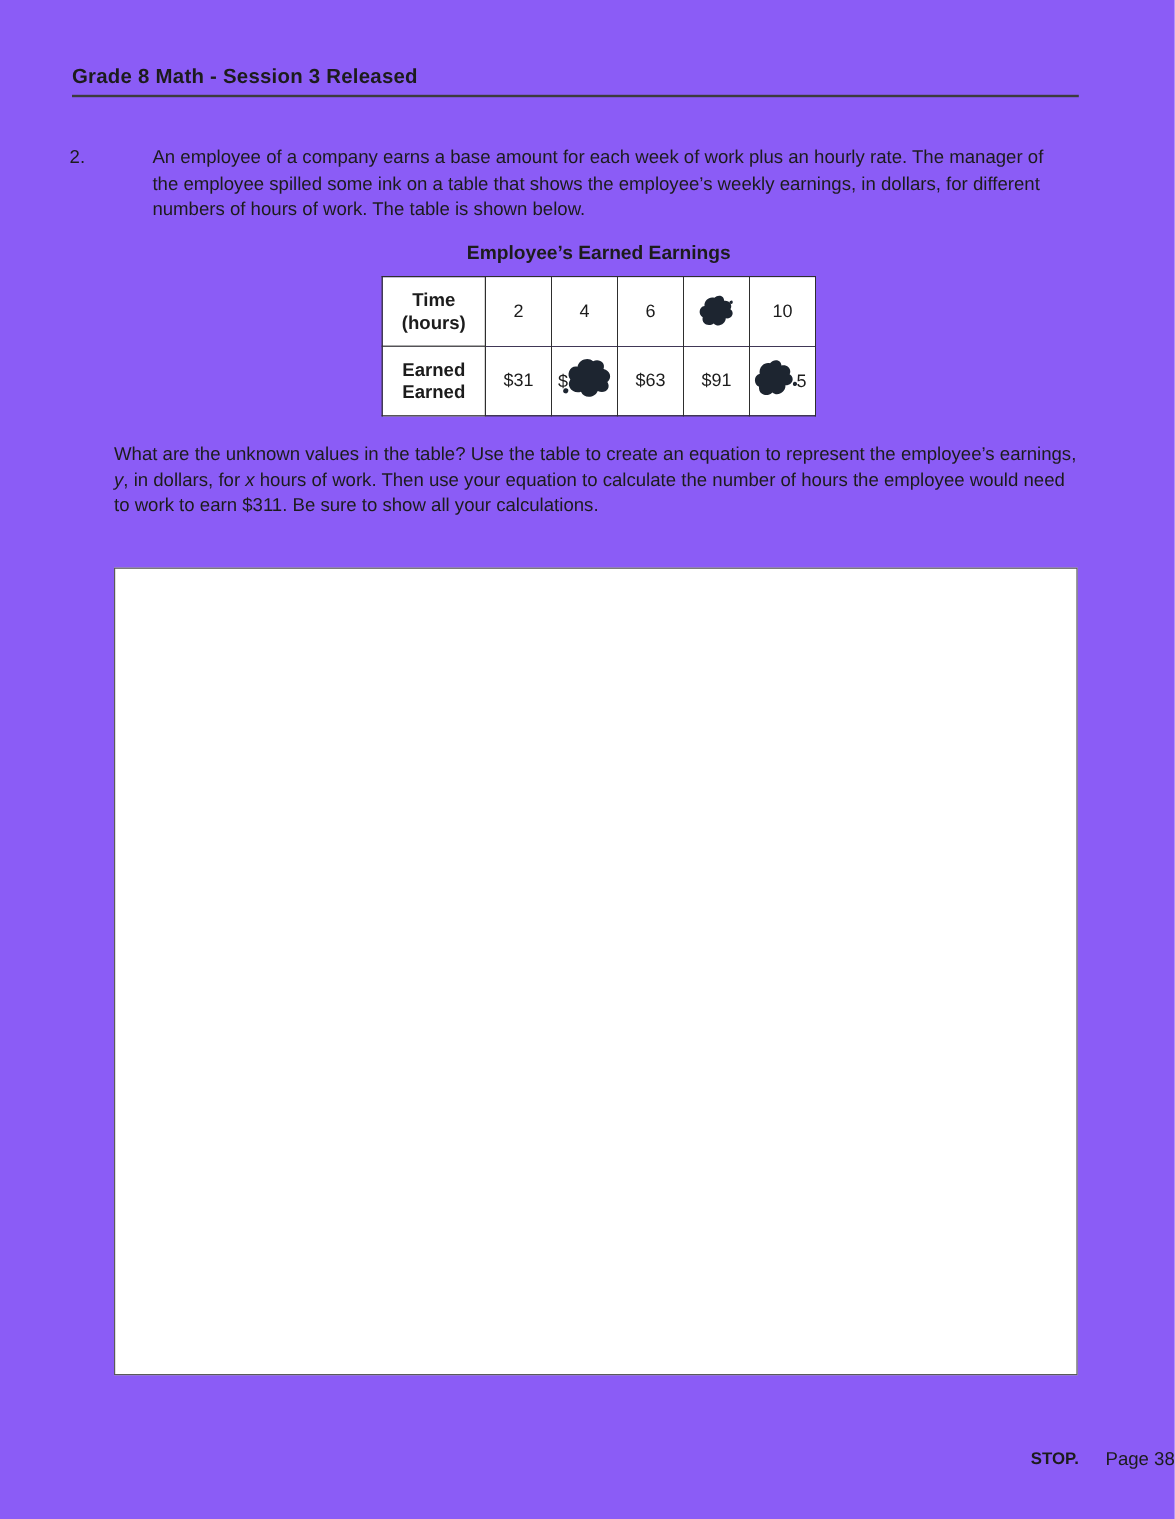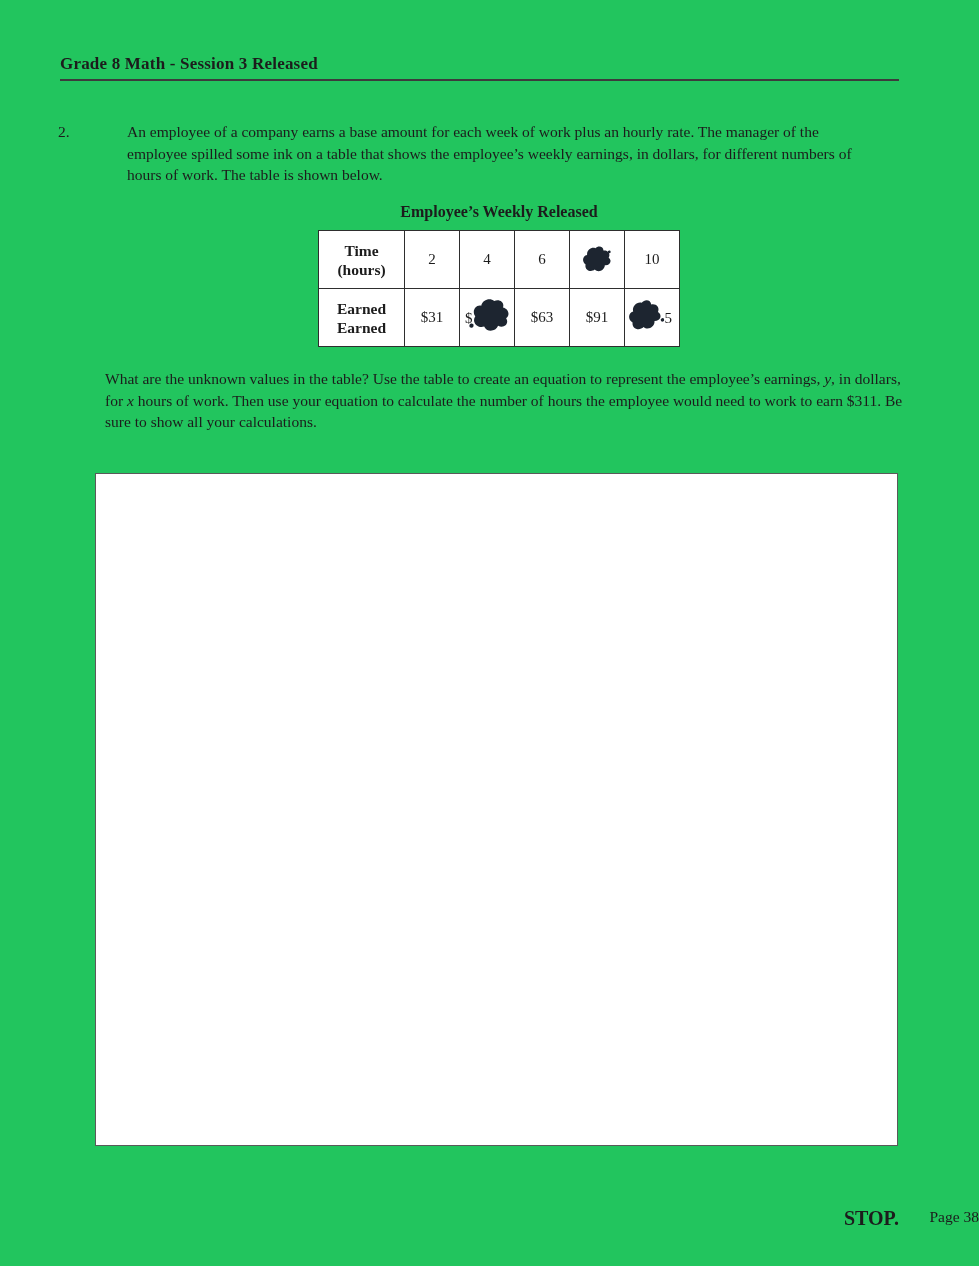--- a/index.html
+++ b/index.html
@@ -2,21 +2,21 @@
 <html><head>
 <meta charset="utf-8">
 <style>
   * { margin:0; padding:0; box-sizing:border-box; }
   html,body { background:#ffffff; }
   body {
     width:979px; height:1266px; position:relative;
     font-family:"Liberation Sans", sans-serif;
     color:#1c1c1c;
   }
-  .page { position:absolute; inset:0; background:#22c55e;font-family:Liberation Serif, serif; }
+  .page { position:absolute; inset:0; background:#8b5cf6; }
 
   
   .header-title {
     position:absolute; left:60px; top:54px;
     font-size:17px; font-weight:bold; letter-spacing:.2px;
   }
   .header-rule {
     position:absolute; left:60px; right:80px; top:79px;
     border-top:2px solid #3c3c3c;
   }
@@ -63,56 +63,56 @@
   }
   .blot-left {
     position:absolute; left:2px; top:11px; transform:rotate(-14deg);
   }
   .five-right {
     position:absolute; right:7px; top:50%; transform:translateY(-50%);
   }
 
   
   .prompt {
-    position:absolute; left:105px; top:368px; width:804px;
+    position:absolute; left:95px; top:368px; width:804px;
     font-size:15.5px; line-height:21.5px;
   }
   .var { font-style:italic; }
 
   
   .answer-box {
     position:absolute; left:95px; top:473px; width:803px; height:673px;
     border:1px solid #5a5a5a; background:#fff;
   }
 
   
   .footer-page {
     position:absolute; left:0; right:0; top:1208px;
     text-align:right; font-size:15.5px;
   }
   .footer-stop {
     position:absolute; right:80px; top:1207px;
-    font-size:20px; font-weight:bold;
+    font-size:14px; font-weight:bold;
   }
 </style>
 </head>
 <body>
 
 <div class="page">
 
   <div class="header-title">Grade 8 Math - Session 3 Released</div>
   <div class="header-rule"></div>
 
   <div class="question">
     <div class="q-number">2.</div>
     <div class="q-text">An employee of a company earns a base amount for each week of work plus an hourly rate. The manager of the employee spilled some ink on a table that shows the employee’s weekly earnings, in dollars, for different numbers of hours of work. The table is shown below.</div>
   </div>
 
   <div class="table-block">
-    <div class="table-title">Employee’s Weekly Released</div>
+    <div class="table-title">Employee’s Earned Earnings</div>
     <table class="earnings-table">
       <tbody>
           <tr>
         <th>
           <span>Time</span><br>
           <span>(hours)</span>
         </th>
         <td><span>2</span></td>
         <td><span>4</span></td>
         <td><span>6</span></td>

